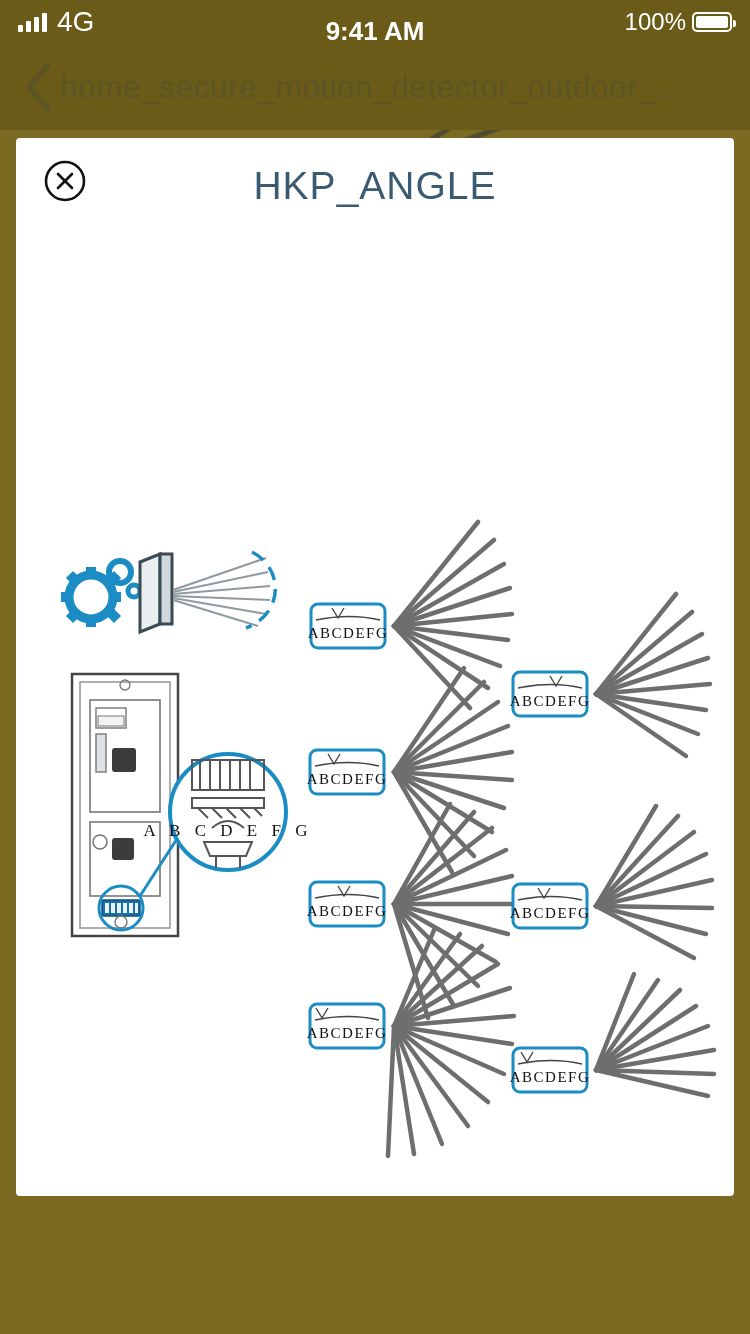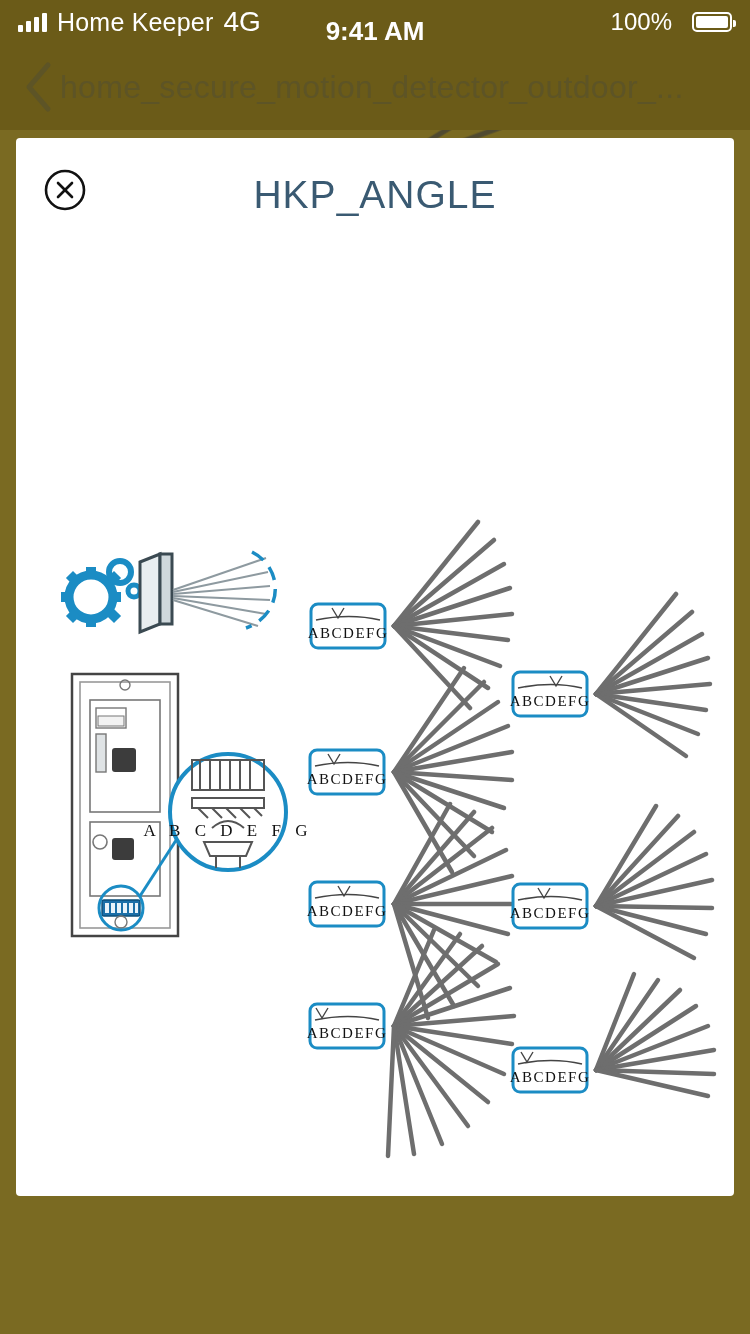--- a/index.html
+++ b/index.html
@@ -35,21 +35,21 @@
   .signal i:nth-child(4) { height: 19px; }
   .carrier { font-size: 25px; font-weight: 500; letter-spacing: .2px; }
   .net { font-size: 28px; font-weight: 500; }
   .sb-center {
     position: absolute; left: 0; right: 0; top: 9px; height: 44px;
     display: flex; align-items: center; justify-content: center;
     font-size: 26px; font-weight: 600;
     pointer-events: none;
   }
   .sb-right {
-    margin-left: auto; display: flex; align-items: center; gap: 20px;
+    margin-left: auto; display: flex; align-items: center; gap: 6px;
   }
   .batt-pct { font-size: 24px; font-weight: 500; }
   .batt {
     position: relative; width: 40px; height: 20px;
     border: 2px solid #fff; border-radius: 5px;
   }
   .batt::after {
     content: ""; position: absolute; right: -6px; top: 6px;
     width: 3px; height: 7px; background: #fff; border-radius: 0 2px 2px 0;
   }
@@ -98,21 +98,20 @@
     position: absolute;
     left: 16px; top: 138px;
     width: 718px; height: 1058px;
     background: #ffffff;
     border-radius: 4px;
     overflow: hidden;
   }
   .sheet-header {
     position: relative;
     height: 104px;
-    margin-top: 9px;
   }
   .close-btn {
     position: absolute; left: 28px; top: 22px;
     width: 42px; height: 42px;
   }
   .sheet-title {
     position: absolute; left: 0; right: 0; top: 26px;
     text-align: center;
     font-size: 39px;
     color: #3a5a72;
@@ -138,21 +137,20 @@
 <div id="app">
 
   <div class="statusbar">
     <div class="sb-left">
       <span class="signal">
         <i></i>
           <i></i>
           <i></i>
           <i></i>
       </span>
-      <span class="carrier">Home Keeper</span>
       <span class="net">4G</span>
     </div>
     <div class="sb-center">9:41 AM</div>
     <div class="sb-right">
       <span class="batt-pct">100%</span>
       <span class="batt">
           <i></i>
         </span>
     </div>
   </div>

